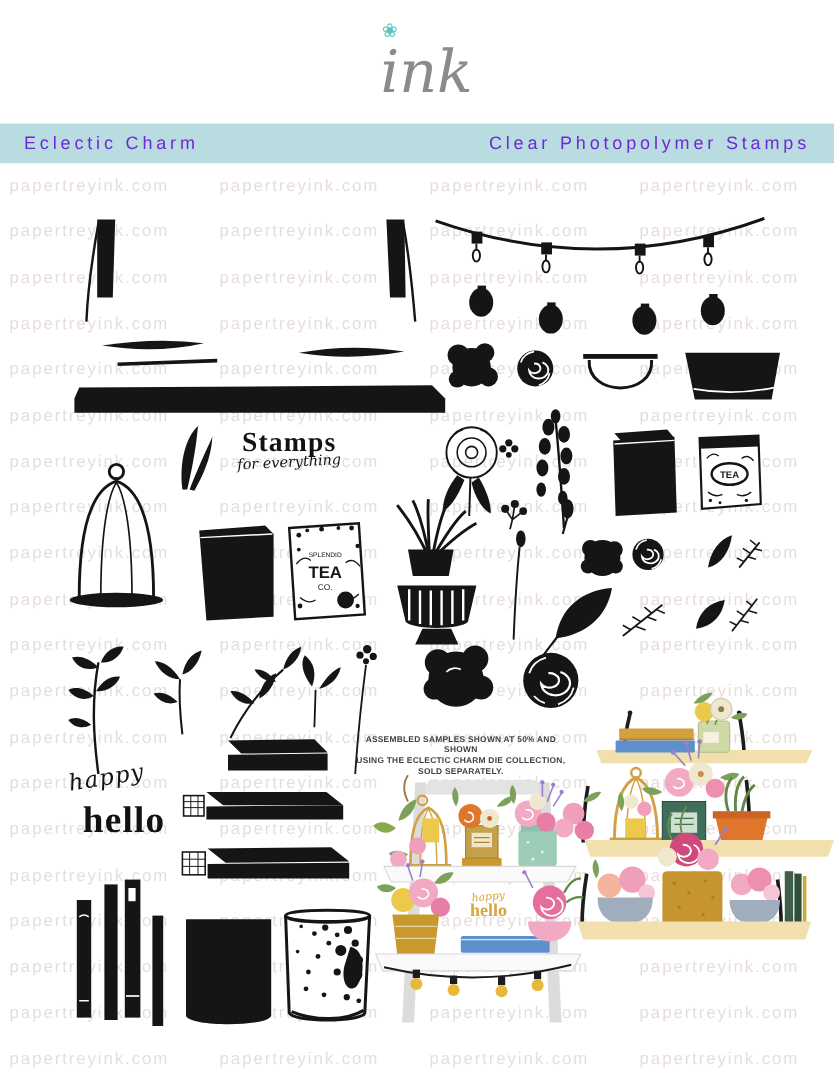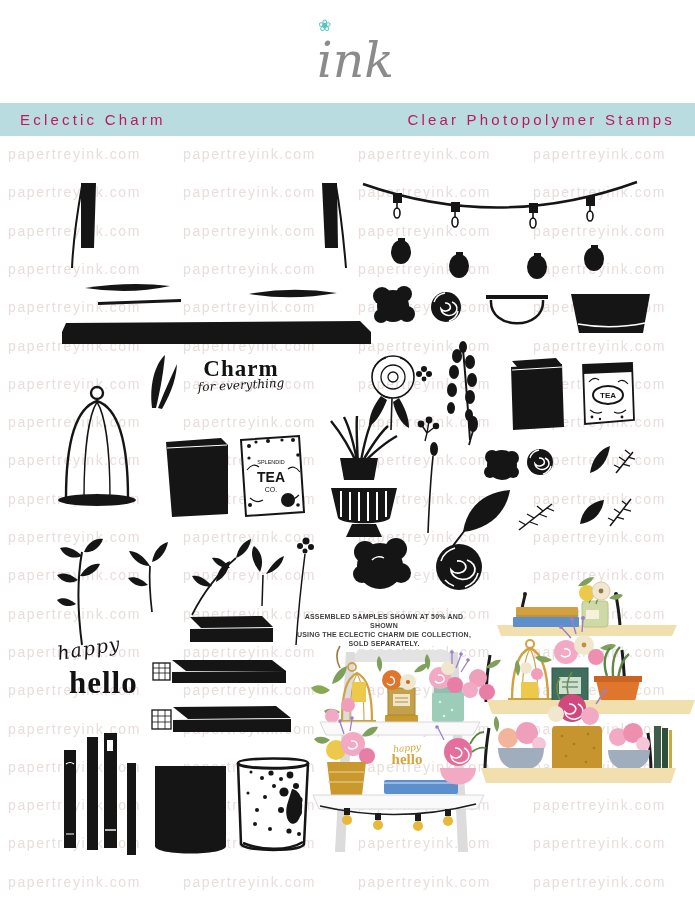--- a/index.html
+++ b/index.html
@@ -10,21 +10,21 @@
           display:flex;align-items:flex-end;justify-content:center;}
   .logo{display:flex;align-items:baseline;margin-bottom:14px;}
   .brand-serif{font-family:"Liberation Serif",serif;font-size:47px;color:#8b8b8b;letter-spacing:2px;}
   .brand-script-wrap{position:relative;margin-left:16px;}
   .brand-script{font-family:"DejaVu Serif",serif;font-style:italic;font-size:49px;color:#8b8b8b;}
   .flower{position:absolute;top:-16px;left:1px;font-size:16px;color:#55c6c3;font-style:normal;}
   
   .banner{position:absolute;top:103px;left:0;width:695px;height:33px;background:#b9dce0;
           display:flex;justify-content:space-between;align-items:center;
           padding:0 20px;box-sizing:border-box;}
-  .banner span{font-size:15px;letter-spacing:3.2px;color:#be185d;}
+  .banner span{font-size:15px;letter-spacing:3.2px;color:#6d28d9;}
   
   .main{position:absolute;top:136px;left:0;width:695px;height:764px;overflow:hidden;}
   .wm{position:absolute;font-size:14px;letter-spacing:1.6px;color:#e7dedc;white-space:nowrap;}
   
   svg.stamps{position:absolute;top:0;left:0;z-index:3;pointer-events:none;}
   
   .ov{position:absolute;z-index:4;color:#121212;}
   .thanks{left:180px;top:356px;width:122px;text-align:center;}
   .thanks .t1{font-family:"Liberation Serif",serif;font-weight:bold;font-size:23px;letter-spacing:1px;}
   .thanks .t2{font-family:"DejaVu Serif",serif;font-style:italic;font-size:12px;margin-top:-4px;
@@ -612,21 +612,21 @@
           <rect x="415" y="814" width="6" height="7" fill="#1c1c1c"></rect>
             <circle cx="418" cy="826" r="5" fill="#e8b83a"></circle>
           <rect x="445" y="809" width="6" height="7" fill="#1c1c1c"></rect>
             <circle cx="448" cy="821" r="5" fill="#e8b83a"></circle>
         </g>
       </g>
     </g>
   </svg>
 
   <div class="ov thanks">
-    <div class="t1">Charm</div>
+    <div class="t1">Stamps</div>
     <div class="t2">for everything</div>
   </div>
   <div class="ov happy">happy</div>
   <div class="ov hello">hello</div>
 
   <div class="ov disclaimer">
     <div>ASSEMBLED SAMPLES SHOWN AT 50% AND SHOWN</div>
     <div>USING THE ECLECTIC CHARM DIE COLLECTION,</div>
     <div>SOLD SEPARATELY.</div>
   </div>

